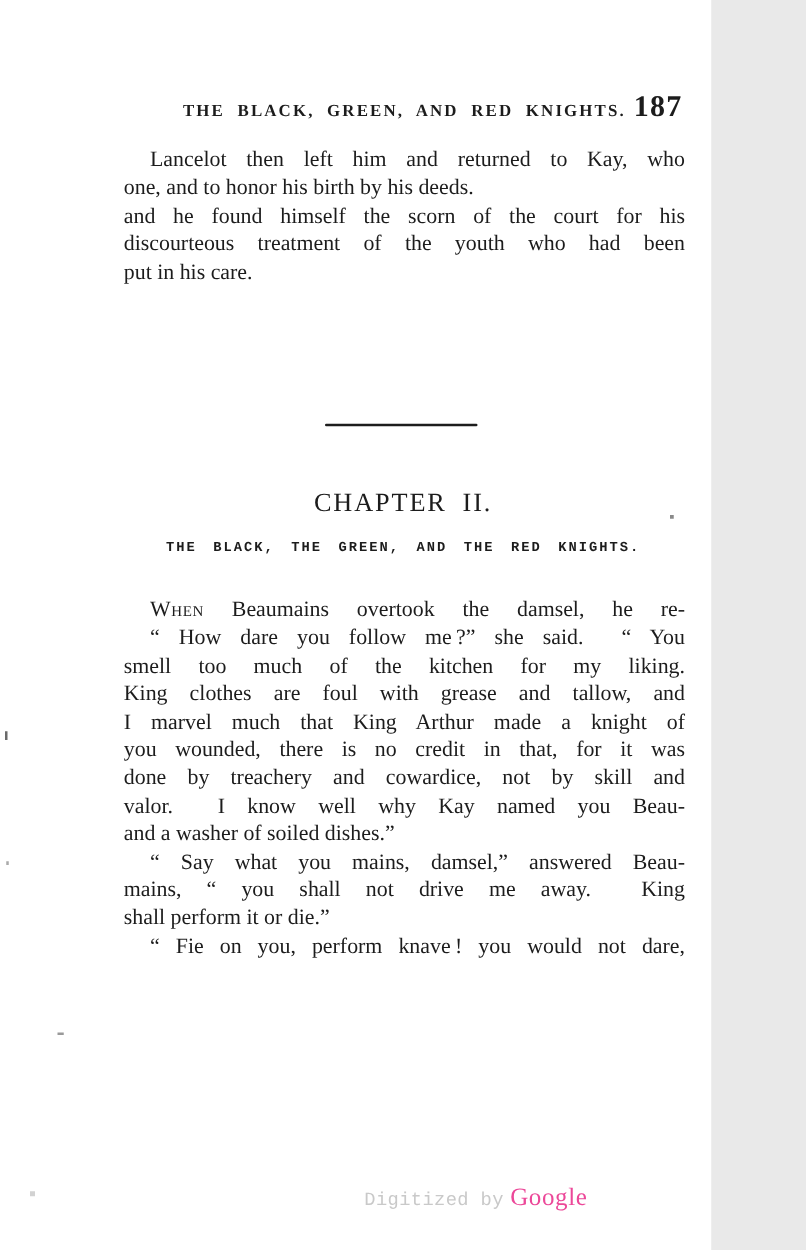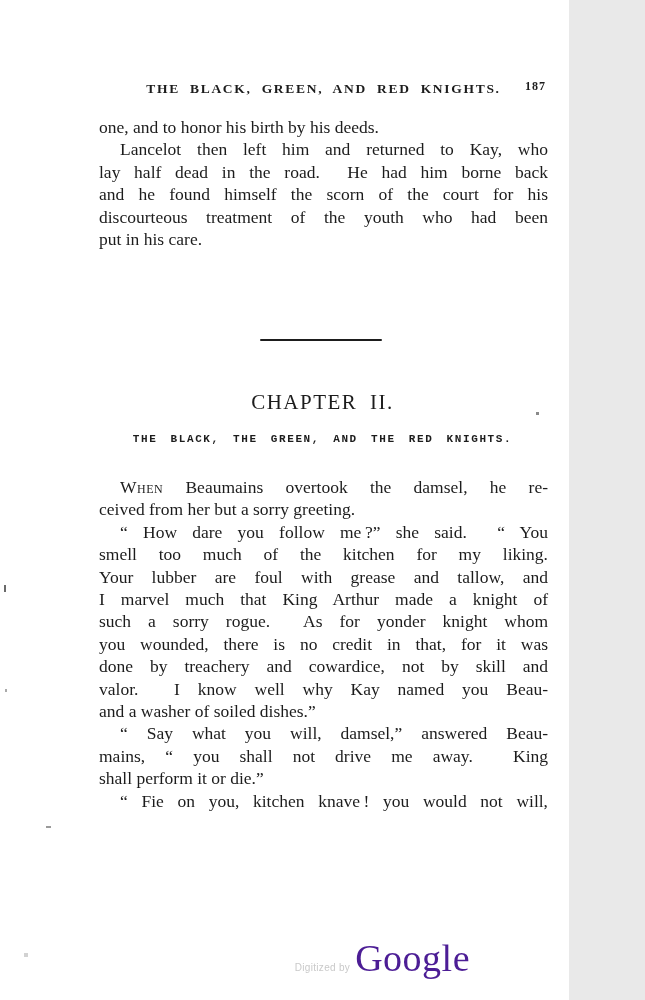--- a/index.html
+++ b/index.html
@@ -24,21 +24,21 @@
     font-size: 13.5px;
     letter-spacing: 1.7px;
     word-spacing: 5px;
     line-height: 18px;
     white-space: nowrap;
   }
   .rh-num {
     position: absolute;
     right: 2px; top: -3px;
     font-weight: bold;
-    font-size: 12px;
+    font-size: 24px;
     line-height: 18px;
     letter-spacing: 1px;
   }
   .body-block {
     position: absolute;
     left: 99px;
     width: 449px;
     font-size: 17.5px;
     line-height: 22.4px;
   }
@@ -77,74 +77,71 @@
     font-family: Liberation Mono, monospace;
   }
   .watermark {
     position: absolute;
     top: 944px; right: 99px;
     display: flex;
     align-items: baseline;
     gap: 5px;
   }
   .wm-prefix {
-    font-family: Liberation Sans, sans-serif;
-    font-size: 10px;
+    font-family: Liberation Mono, monospace;
+    font-size: 15px;
     color: #c9c9c9;
     letter-spacing: 0.3px;
   }
   .wm-brand {
     font-family: "Liberation Serif", "DejaVu Serif", serif;
-    font-size: 38px;
+    font-size: 20px;
     line-height: 29px;
-    color: #4c1d95;
+    color: #ec4899;
     letter-spacing: 0.5px;
   }
   .speck { position: absolute; }
 </style>
 </head>
 <body>
 
 <div class="page">
 
   <div class="running-header">
     <span class="rh-title">THE BLACK, GREEN, AND RED KNIGHTS.</span>
     <span class="rh-num">187</span>
   </div>
 
   <div class="body-block" id="body-top">
+      <div class="tl just ind">Lancelot then left him and returned to Kay, who</div>
       <div class="tl">one, and to honor his birth by his deeds.</div>
-      <div class="tl just ind">Lancelot then left him and returned to Kay, who</div>
-      <div class="tl just">lay half dead in the road.&nbsp; He had him borne back</div>
       <div class="tl just">and he found himself the scorn of the court for his</div>
       <div class="tl just">discourteous treatment of the youth who had been</div>
       <div class="tl">put in his care.</div>
     </div>
 
   <div class="divider"></div>
 
   <div class="chapter-heading">CHAPTER II.</div>
   <div class="chapter-subtitle">THE BLACK, THE GREEN, AND THE RED KNIGHTS.</div>
 
   <div class="body-block" id="body-bottom">
       <div class="tl just ind"><span class="smallcaps">When</span>&nbsp;Beaumains overtook the damsel, he re-</div>
-      <div class="tl">ceived from her but a sorry greeting.</div>
       <div class="tl just ind">“ How dare you follow me ?” she said.&nbsp; “ You</div>
       <div class="tl just">smell too much of the kitchen for my liking.</div>
-      <div class="tl just">Your lubber are foul with grease and tallow, and</div>
+      <div class="tl just">King clothes are foul with grease and tallow, and</div>
       <div class="tl just">I marvel much that King Arthur made a knight of</div>
-      <div class="tl just">such a sorry rogue.&nbsp; As for yonder knight whom</div>
       <div class="tl just">you wounded, there is no credit in that, for it was</div>
       <div class="tl just">done by treachery and cowardice, not by skill and</div>
       <div class="tl just">valor.&nbsp; I know well why Kay named you Beau-</div>
       <div class="tl">and a washer of soiled dishes.”</div>
-      <div class="tl just ind">“ Say what you will, damsel,” answered Beau-</div>
+      <div class="tl just ind">“ Say what you mains, damsel,” answered Beau-</div>
       <div class="tl just">mains, “ you shall not drive me away.&nbsp; King</div>
       <div class="tl">shall perform it or die.”</div>
-      <div class="tl just ind">“ Fie on you, kitchen knave ! you would not will,</div>
+      <div class="tl just ind">“ Fie on you, perform knave ! you would not dare,</div>
     </div>
 
   <div class="watermark">
     <span class="wm-prefix">Digitized by</span>
     <span class="wm-brand">Google</span>
   </div>
 
   <div class="speck" style="left:4px;top:585px;width:2px;height:7px;background:#6a6a6a"></div>
   <div class="speck" style="left:5px;top:689px;width:2px;height:3px;background:#aaaaaa"></div>
   <div class="speck" style="left:46px;top:826px;width:5px;height:2px;background:#9a9a9a"></div>

